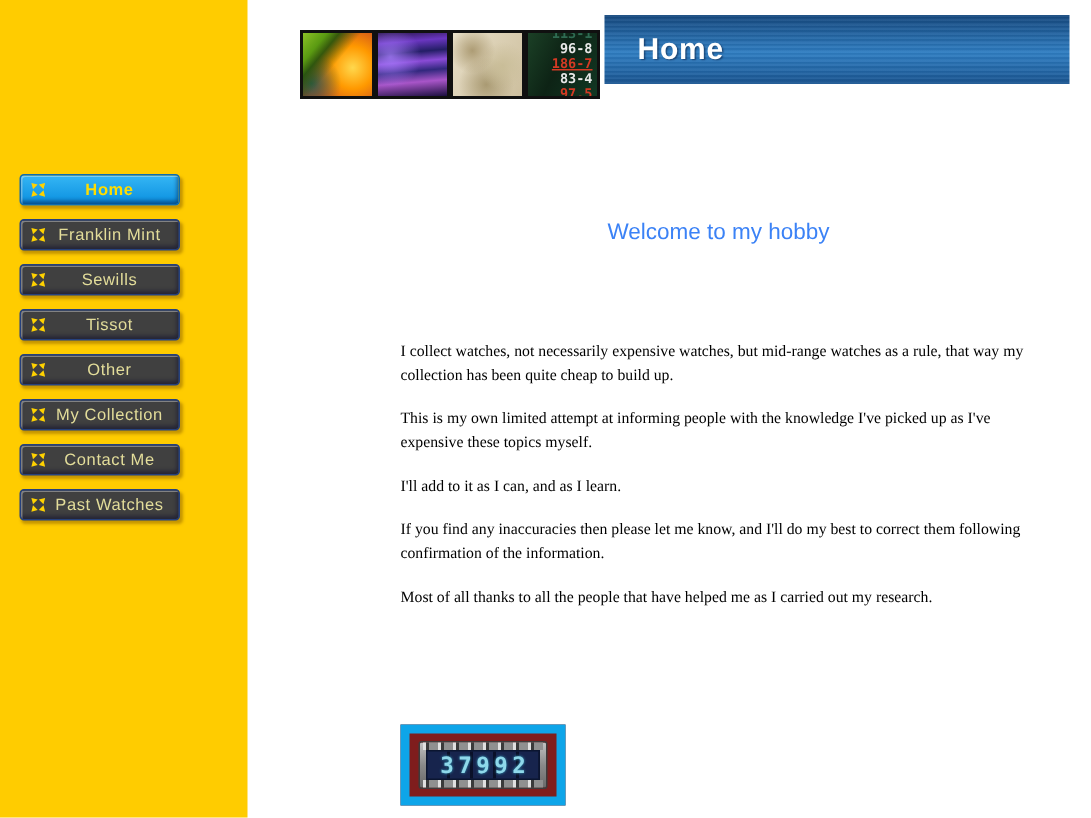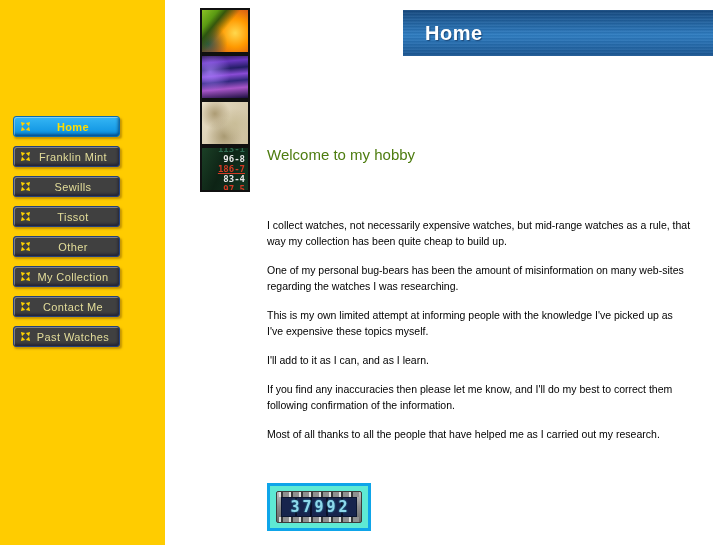--- a/index.html
+++ b/index.html
@@ -28,21 +28,21 @@
   .nav-label{
     flex:1;text-align:center;font-size:11px;letter-spacing:.4px;
     color:#e3dd9a;padding-right:4px;white-space:nowrap;
   }
   .nav-btn.active{
     background:linear-gradient(180deg,#35b6f4 0%,#0a8fe0 100%);
     border-color:#0c6cb0;
   }
   .nav-btn.active .nav-label{color:#ffdd00;font-weight:bold;}
   
-  .thumbs{position:absolute;left:200px;top:8px;display:flex;flex-direction:column;}
+  .thumbs{position:absolute;left:200px;top:20px;display:flex;}
   .thumb{
     width:46px;height:42px;border:2px solid #101010;flex:none;overflow:hidden;
   }
   .thumb1{
     background:
       linear-gradient(130deg,#8cc226 0%,#5a9a12 20%,rgba(35,85,12,.9) 30%,rgba(35,85,12,0) 48%),
       radial-gradient(circle at 12% 80%,rgba(42,92,78,.95) 0%,rgba(42,92,78,0) 38%),
       radial-gradient(circle at 72% 55%,#ffd84d 0%,#ff9900 35%,#d0541a 70%,#a83518 100%);
   }
   .thumb2{
@@ -77,31 +77,31 @@
       linear-gradient(180deg,#16497f 0%,#2e7dc2 55%,#1a5591 100%);
     display:flex;align-items:center;
   }
   .title-text{
     margin-left:22px;color:#ffffff;font-weight:bold;font-size:20px;
     letter-spacing:.5px;text-shadow:1px 1px 1px rgba(0,10,40,.45);
   }
   
   .welcome-heading{
     position:absolute;left:267px;top:146px;width:424px;margin:0;
-    font-size:15px;font-weight:normal;color:#4d7c0f;
+    text-align:center;font-size:15px;font-weight:normal;color:#3b82f6;
   }
   .content{
     position:absolute;left:267px;top:217px;width:424px;
     font-size:10.5px;line-height:16px;color:#000;
   }
-  .content p{margin:0 0 13px 0;}
+  .content p{margin:10px 0 13px 0;font-family:Liberation Serif, serif;}
   
   .counter-wrap{
     position:absolute;left:267px;top:483px;
-    background:#5eead4;border:3px solid #0ea5e9;padding:5px 6px;text-align:center;
+    background:#7f1d1d;border:6px solid #0ea5e9;padding:5px 6px;text-align:center;
   }
   .counter-frame{
     width:84px;height:30px;position:relative;border-radius:2px;
     background:linear-gradient(180deg,#c2c2c2 0%,#8a8a8a 50%,#6a6a6a 100%);
     border:1px solid #3c3c3c;
   }
   .rivets{
     position:absolute;left:2px;right:2px;height:5px;
     background:repeating-linear-gradient(90deg,#e0e0e0 0 2px,#3a3a3a 2px 4px,#909090 4px 10px);
   }
@@ -224,21 +224,20 @@
 </div>
 
 <div class="title-bar">
   <span class="title-text">Home</span>
 </div>
 
 <h2 class="welcome-heading">Welcome to my hobby</h2>
 
 <div class="content">
   <p>I collect watches, not necessarily expensive watches, but mid-range watches as a rule, that way my collection has been quite cheap to build up.</p>
-  <p>One of my personal bug-bears has been the amount of misinformation on many web-sites regarding the watches I was researching.</p>
   <p>This is my own limited attempt at informing people with the knowledge I've picked up as I've expensive these topics myself.</p>
   <p>I'll add to it as I can, and as I learn.</p>
   <p>If you find any inaccuracies then please let me know, and I'll do my best to correct them following confirmation of the information.</p>
   <p>Most of all thanks to all the people that have helped me as I carried out my research.</p>
 </div>
 
 <div class="counter-wrap">
   <div class="counter-frame">
     <div class="rivets top"></div>
     <div class="counter-display">

